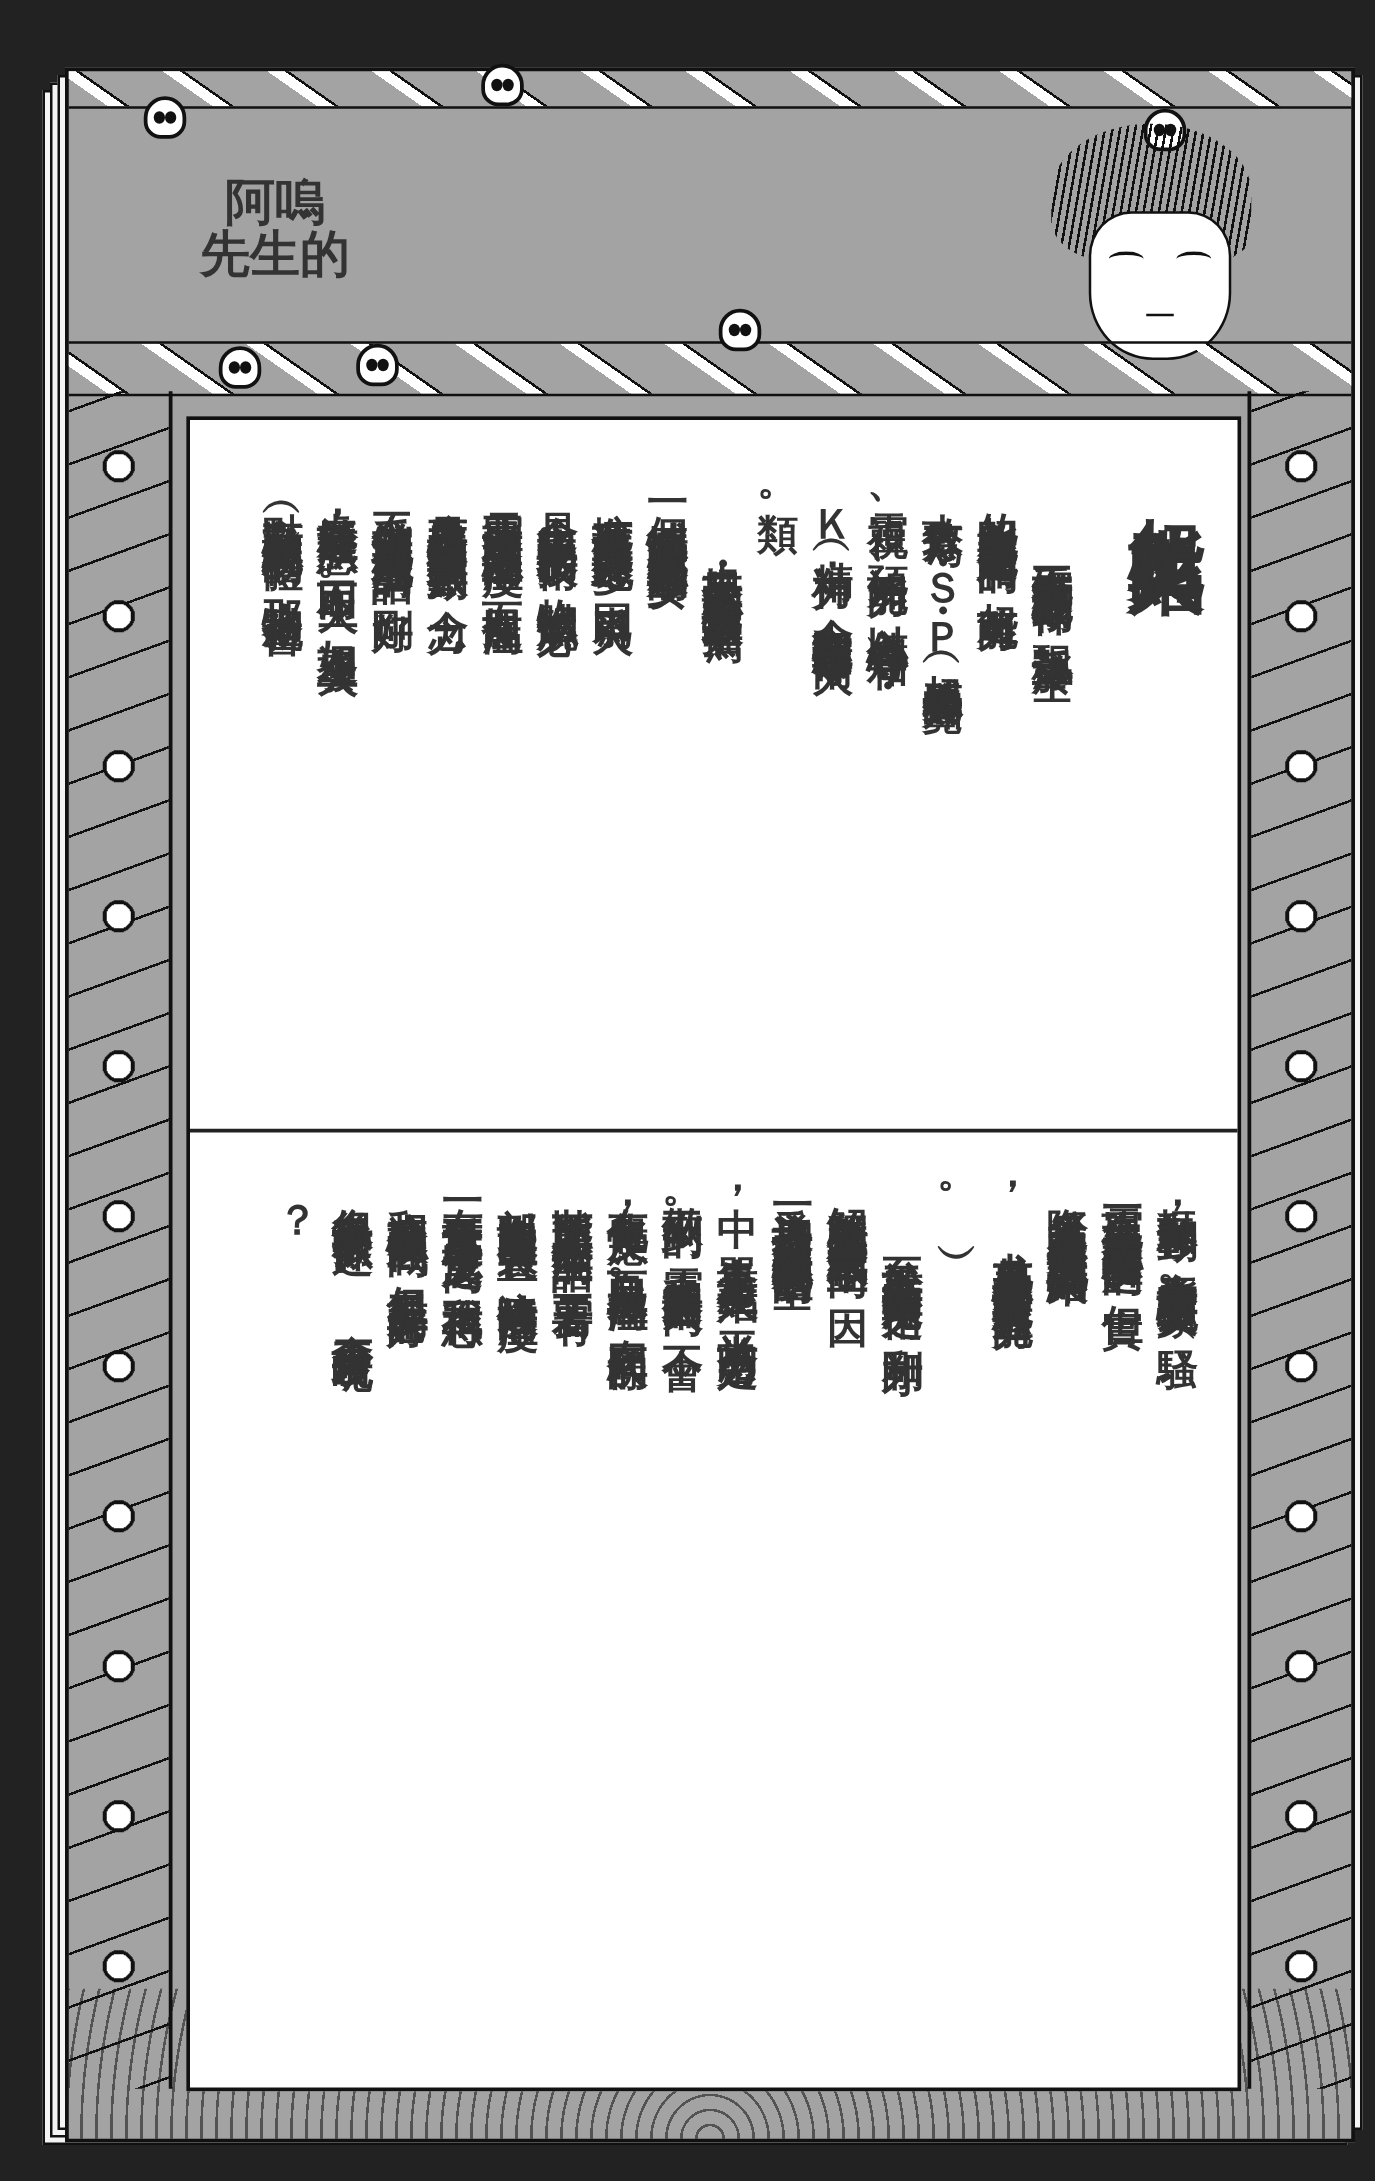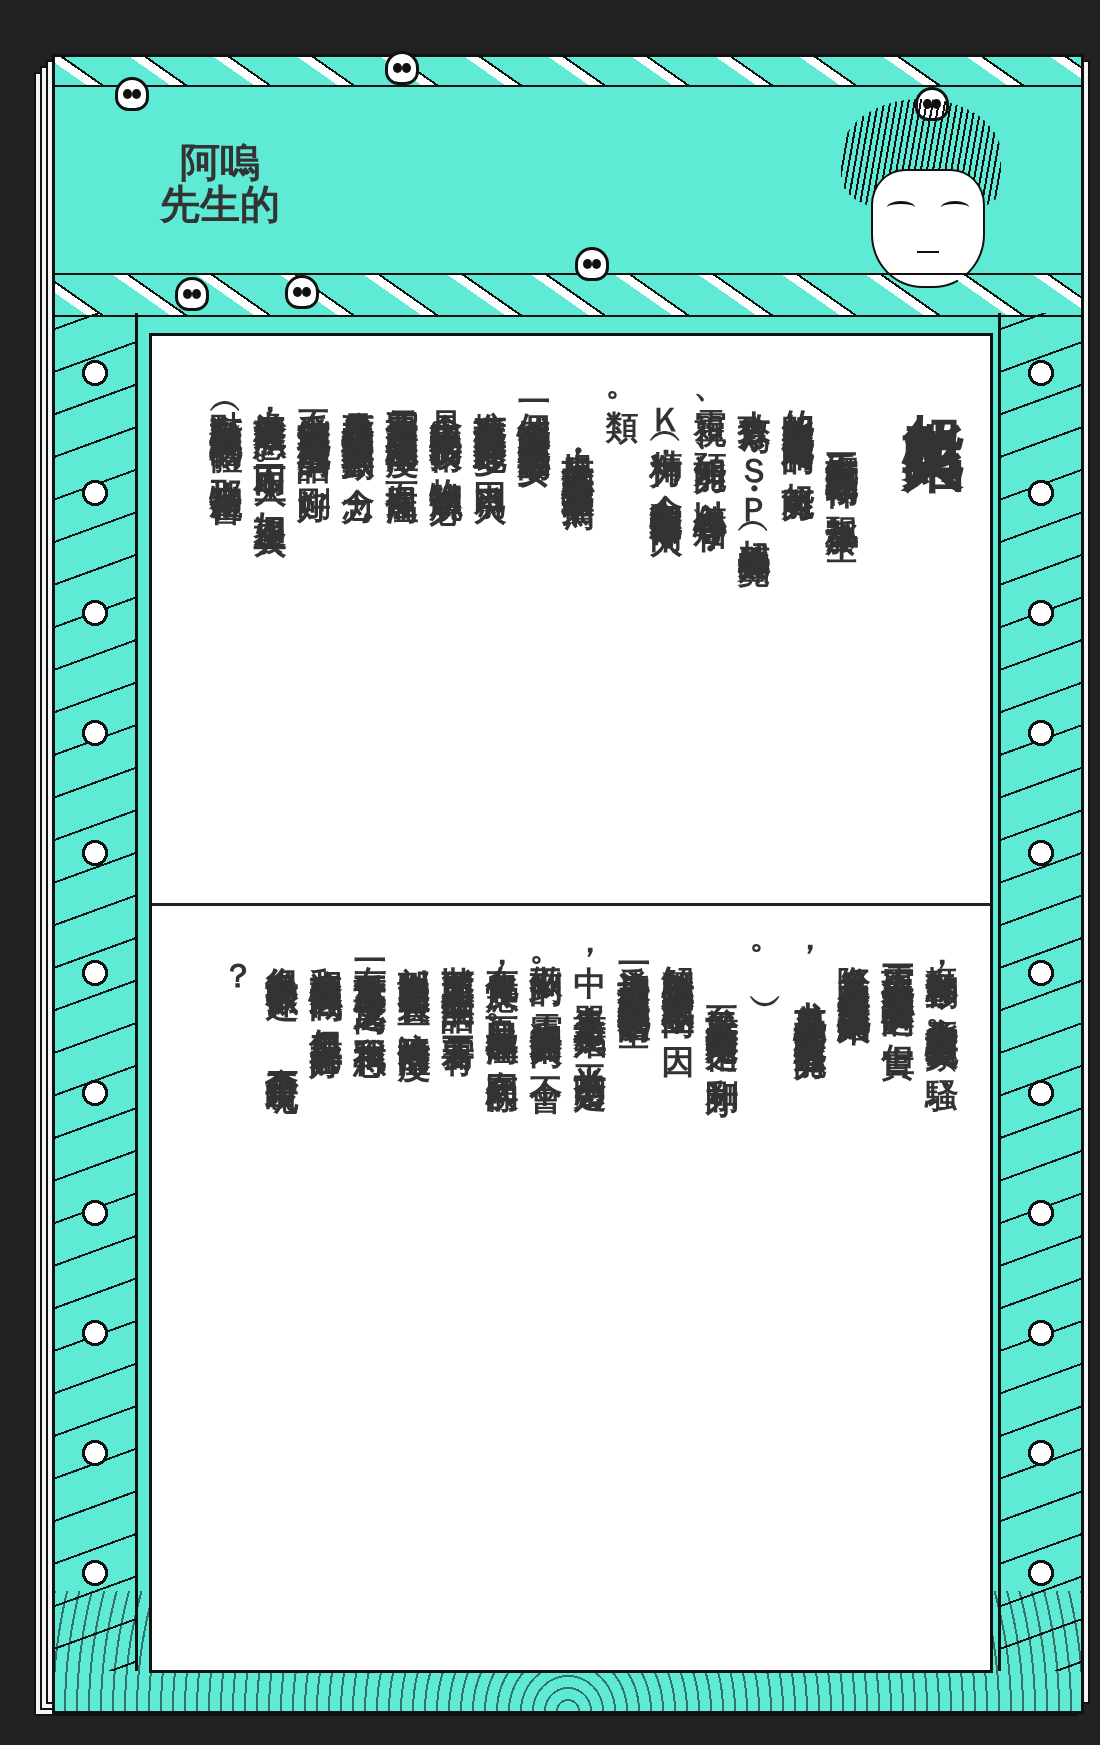--- a/index.html
+++ b/index.html
@@ -6,21 +6,21 @@
   body{
     width:1100px;height:1745px;background:#222;position:relative;overflow:hidden;
     font-family:"DejaVu Sans","Liberation Sans",sans-serif;color:#2a2a2a;
   }
   
   .page-stack{position:absolute;left:34px;top:72px;width:1040px;height:1640px;background:#f4f4f4;border:2px solid #111;}
   .page-stack.s2{left:40px;top:66px;}
   .page-stack.s3{left:46px;top:60px;}
   .page{
     position:absolute;left:52px;top:54px;width:1032px;height:1660px;
-    background:#5eead4;border:3px solid #111;box-sizing:border-box;
+    background:#a3a3a3;border:3px solid #111;box-sizing:border-box;
   }
   
   .bone-band{position:absolute;left:0;right:0;height:28px;
     background:repeating-linear-gradient(35deg,transparent 0 18px,#fff 18px 26px,#111 26px 28px,transparent 28px 48px);
   }
   .bone-band.top{top:0;border-bottom:2px solid #111;}
   .bone-band.mid{top:216px;border-top:2px solid #111;border-bottom:2px solid #111;height:40px;}
   .skull{position:absolute;width:34px;height:34px;border-radius:50% 50% 40% 40%;background:#fff;border:3px solid #111;box-sizing:border-box;}
   .skull::before,.skull::after{content:"";position:absolute;top:9px;width:9px;height:10px;border-radius:50%;background:#111;}
   .skull::before{left:5px;} .skull::after{right:5px;}

